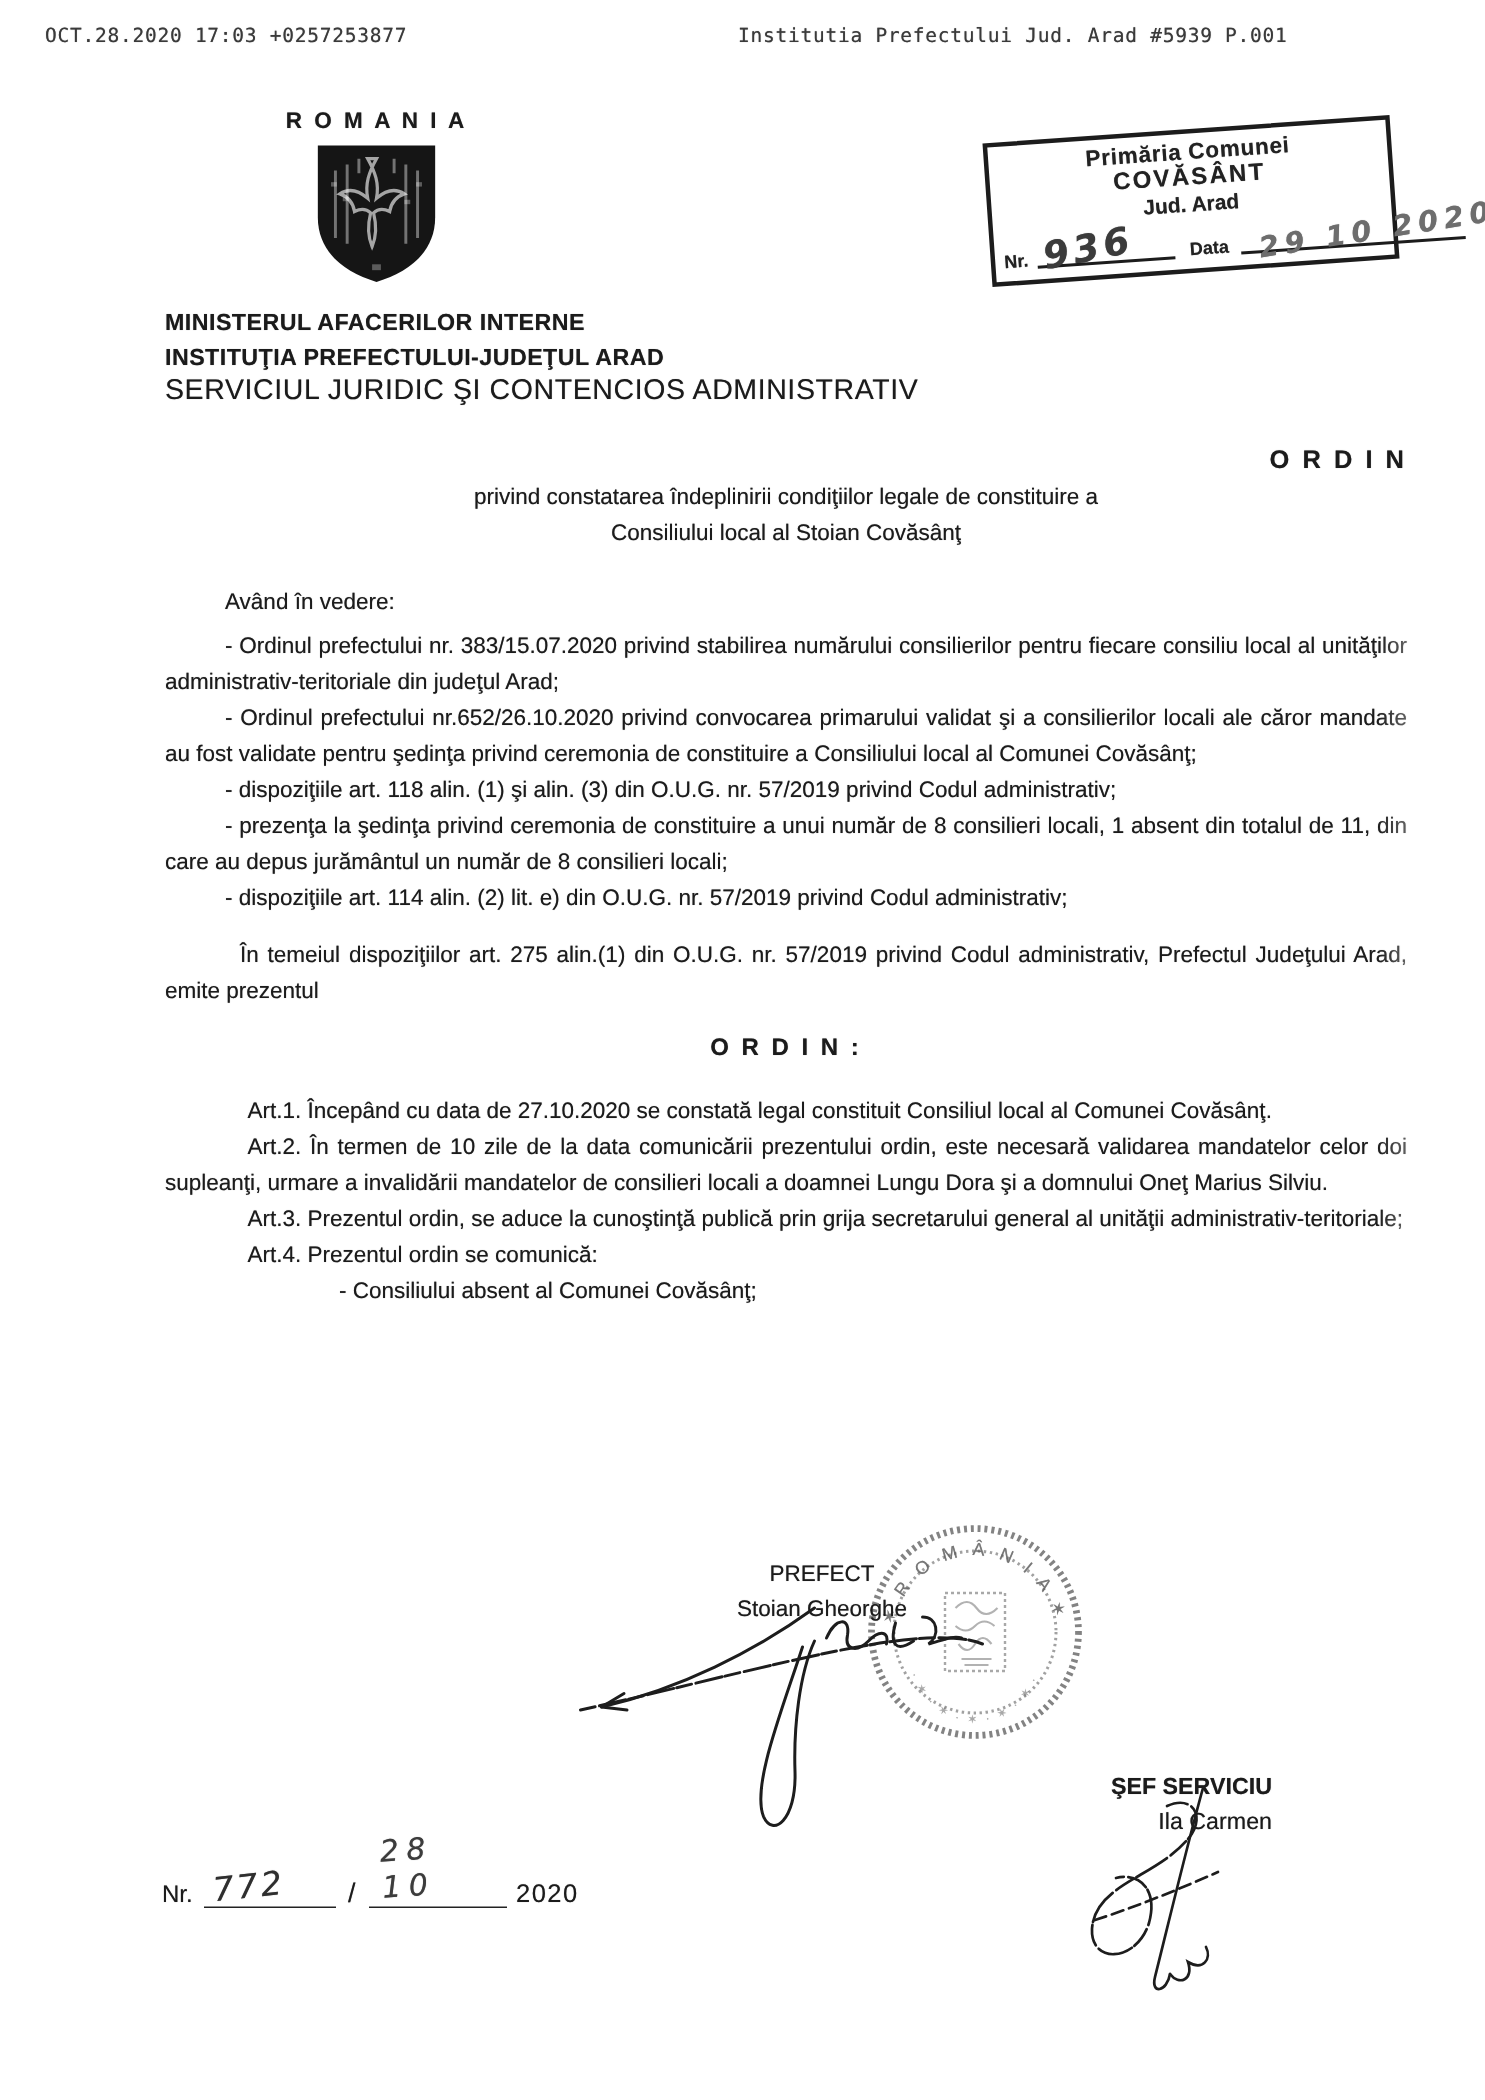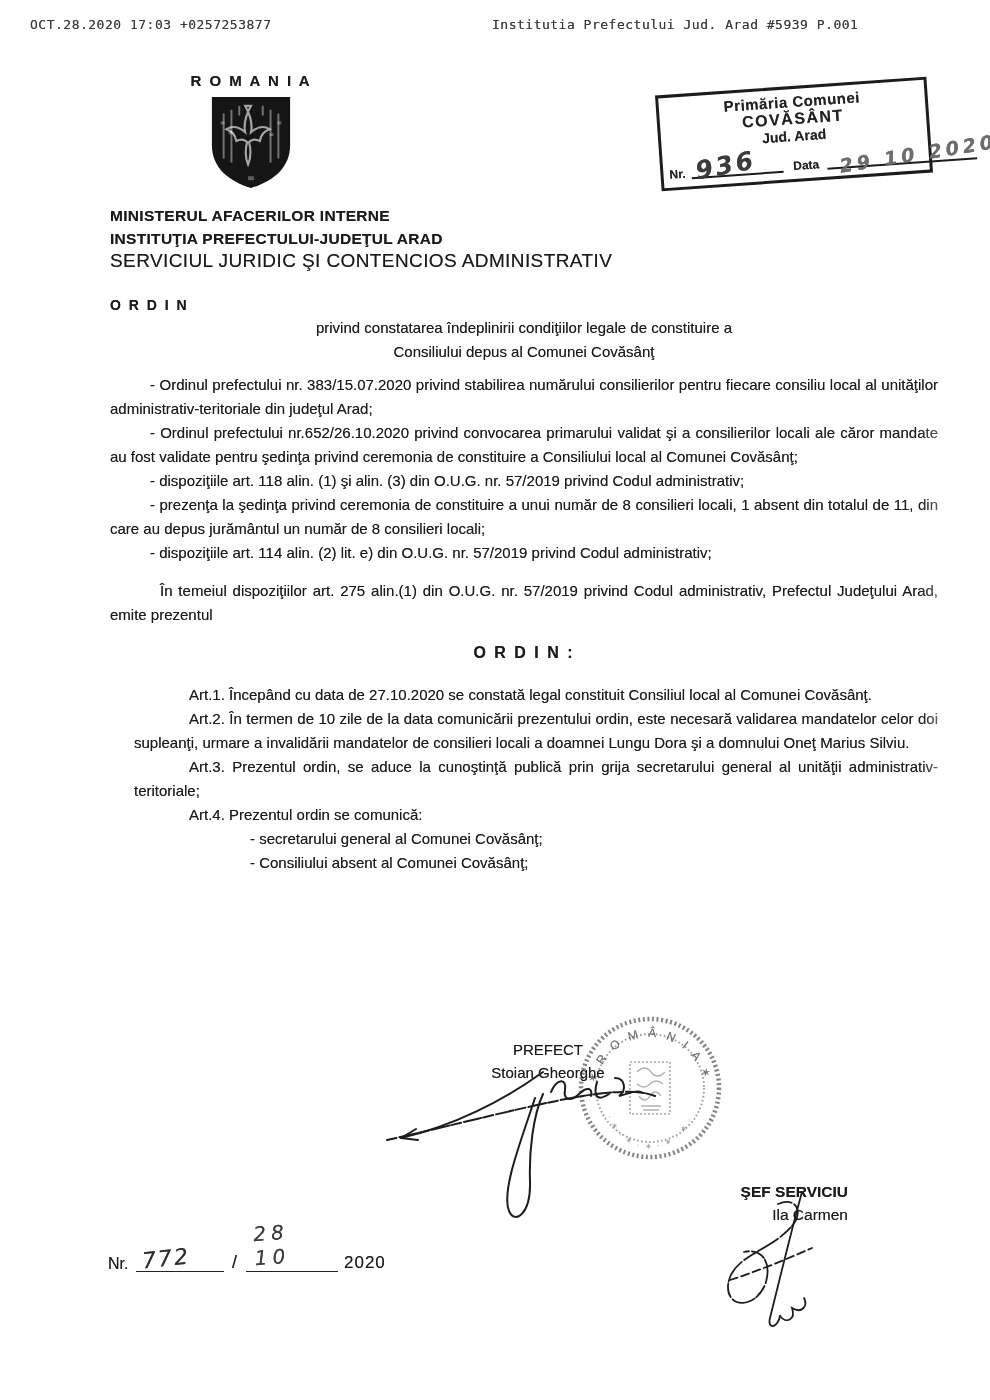--- a/index.html
+++ b/index.html
@@ -36,28 +36,28 @@
   .stamp-nr-line  { position:absolute; left:22px; bottom:3px; width:92px; border-bottom:2px solid #1c1c1c; }
   .stamp-data-label { position:absolute; left:124px; bottom:2px; }
   .stamp-data-line  { position:absolute; left:158px; bottom:3px; width:150px; border-bottom:2px solid #1c1c1c; }
   .hand { font-family:"DejaVu Sans", sans-serif; font-style:italic; }
   .stamp-nr-value { position:absolute; left:26px; bottom:0px; font-size:25px; color:#3b3b3b;
     transform:rotate(-7deg); letter-spacing:3px; }
   .stamp-data-value { position:absolute; left:170px; bottom:2px; font-size:19px; color:#6d6d6d;
     transform:rotate(-5deg); letter-spacing:4px; white-space:nowrap; }
   
   .doc-column { position:absolute; left:110px; top:297px; width:828px; font-size:15px; }
-  .order-title { text-align:left; font-weight:bold; font-size:14px; letter-spacing:2px; }
+  .order-title { text-align:right; font-weight:bold; font-size:17px; letter-spacing:2px; }
   .order-subtitle { text-align:center; font-size:15px; line-height:24px; margin-top:3px; }
   .intro { margin-top:25px; text-indent:40px; }
   .considerations { margin-top:9px; }
   .para { text-align:justify; text-indent:40px; line-height:24px; }
   .legal-basis { margin-top:14px; text-align:justify; text-indent:50px; line-height:24px; }
   .order-heading2 { margin-top:17px; text-align:center; font-weight:bold; font-size:16px; letter-spacing:2px; }
-  .articles { margin-top:21px;margin-left:24px; }
+  .articles { margin-top:21px; }
   .article { text-align:justify; text-indent:55px; line-height:24px; }
   .comm-list { margin-left:116px; line-height:24px; }
   
   .fade-right { position:absolute; right:0; top:410px; width:72px; height:520px;
     background:linear-gradient(to right, rgba(255,255,255,0), rgba(255,255,255,.88) 80%);
     pointer-events:none; }
   
   .prefect-block { position:absolute; left:448px; top:1038px; width:200px; text-align:center;
     font-size:15px; line-height:23px; z-index:3; }
   .sef-block { position:absolute; left:682px; top:1180px; width:166px; text-align:right;
@@ -122,43 +122,43 @@
       <span class="stamp-data-label">Data</span>
       <span class="stamp-data-line"></span>
       <span class="stamp-data-value hand">29 10 2020</span>
     </div>
   </div>
 
   <div class="doc-column">
     <div class="order-title">O R D I N</div>
     <div class="order-subtitle">
       <div>privind constatarea îndeplinirii condiţiilor legale de constituire a</div>
-      <div>Consiliului depus al Comunei Covăsânţ</div>
-    </div>
-
+      <div>Consiliului local al Stoian Covăsânţ</div>
+    </div>
+
+    <div class="intro">Având în vedere:</div>
 
     <div class="considerations">
       <p class="para">- Ordinul prefectului nr. 383/15.07.2020 privind stabilirea numărului consilierilor pentru fiecare consiliu local al unităţilor administrativ-teritoriale din judeţul Arad;</p>
       <p class="para">- Ordinul prefectului nr.652/26.10.2020 privind convocarea primarului validat şi a consilierilor locali ale căror mandate au fost validate pentru şedinţa privind ceremonia de constituire a Consiliului local al Comunei Covăsânţ;</p>
       <p class="para">- dispoziţiile art. 118 alin. (1) şi alin. (3) din O.U.G. nr. 57/2019 privind Codul administrativ;</p>
       <p class="para">- prezenţa la şedinţa privind ceremonia de constituire a unui număr de 8 consilieri locali, 1 absent din totalul de 11, din care au depus jurământul un număr de 8 consilieri locali;</p>
       <p class="para">- dispoziţiile art. 114 alin. (2) lit. e) din O.U.G. nr. 57/2019 privind Codul administrativ;</p>
     </div>
 
     <p class="legal-basis">În temeiul dispoziţiilor art. 275 alin.(1) din O.U.G. nr. 57/2019 privind Codul administrativ, Prefectul Judeţului Arad, emite prezentul</p>
 
     <div class="order-heading2">O R D I N :</div>
 
     <div class="articles">
       <p class="article">Art.1. Începând cu data de 27.10.2020 se constată legal constituit Consiliul local al Comunei Covăsânţ.</p>
       <p class="article">Art.2. În termen de 10 zile de la data comunicării prezentului ordin, este necesară validarea mandatelor celor doi supleanţi, urmare a invalidării mandatelor de consilieri locali a doamnei Lungu Dora şi a domnului Oneţ Marius Silviu.</p>
       <p class="article">Art.3. Prezentul ordin, se aduce la cunoştinţă publică prin grija secretarului general al unităţii administrativ-teritoriale;</p>
       <p class="article">Art.4. Prezentul ordin se comunică:</p>
       <div class="comm-list">
-        <div>- secretarului general al Comunei Covăsânţ;</div>
         <div>- Consiliului absent al Comunei Covăsânţ;</div>
       </div>
     </div>
   </div>
 
   <div class="fade-right"></div>
 
   <span class="seal-svg">
     <svg width="145" height="158" viewBox="0 0 145 158" xmlns="http://www.w3.org/2000/svg">
       <defs>

